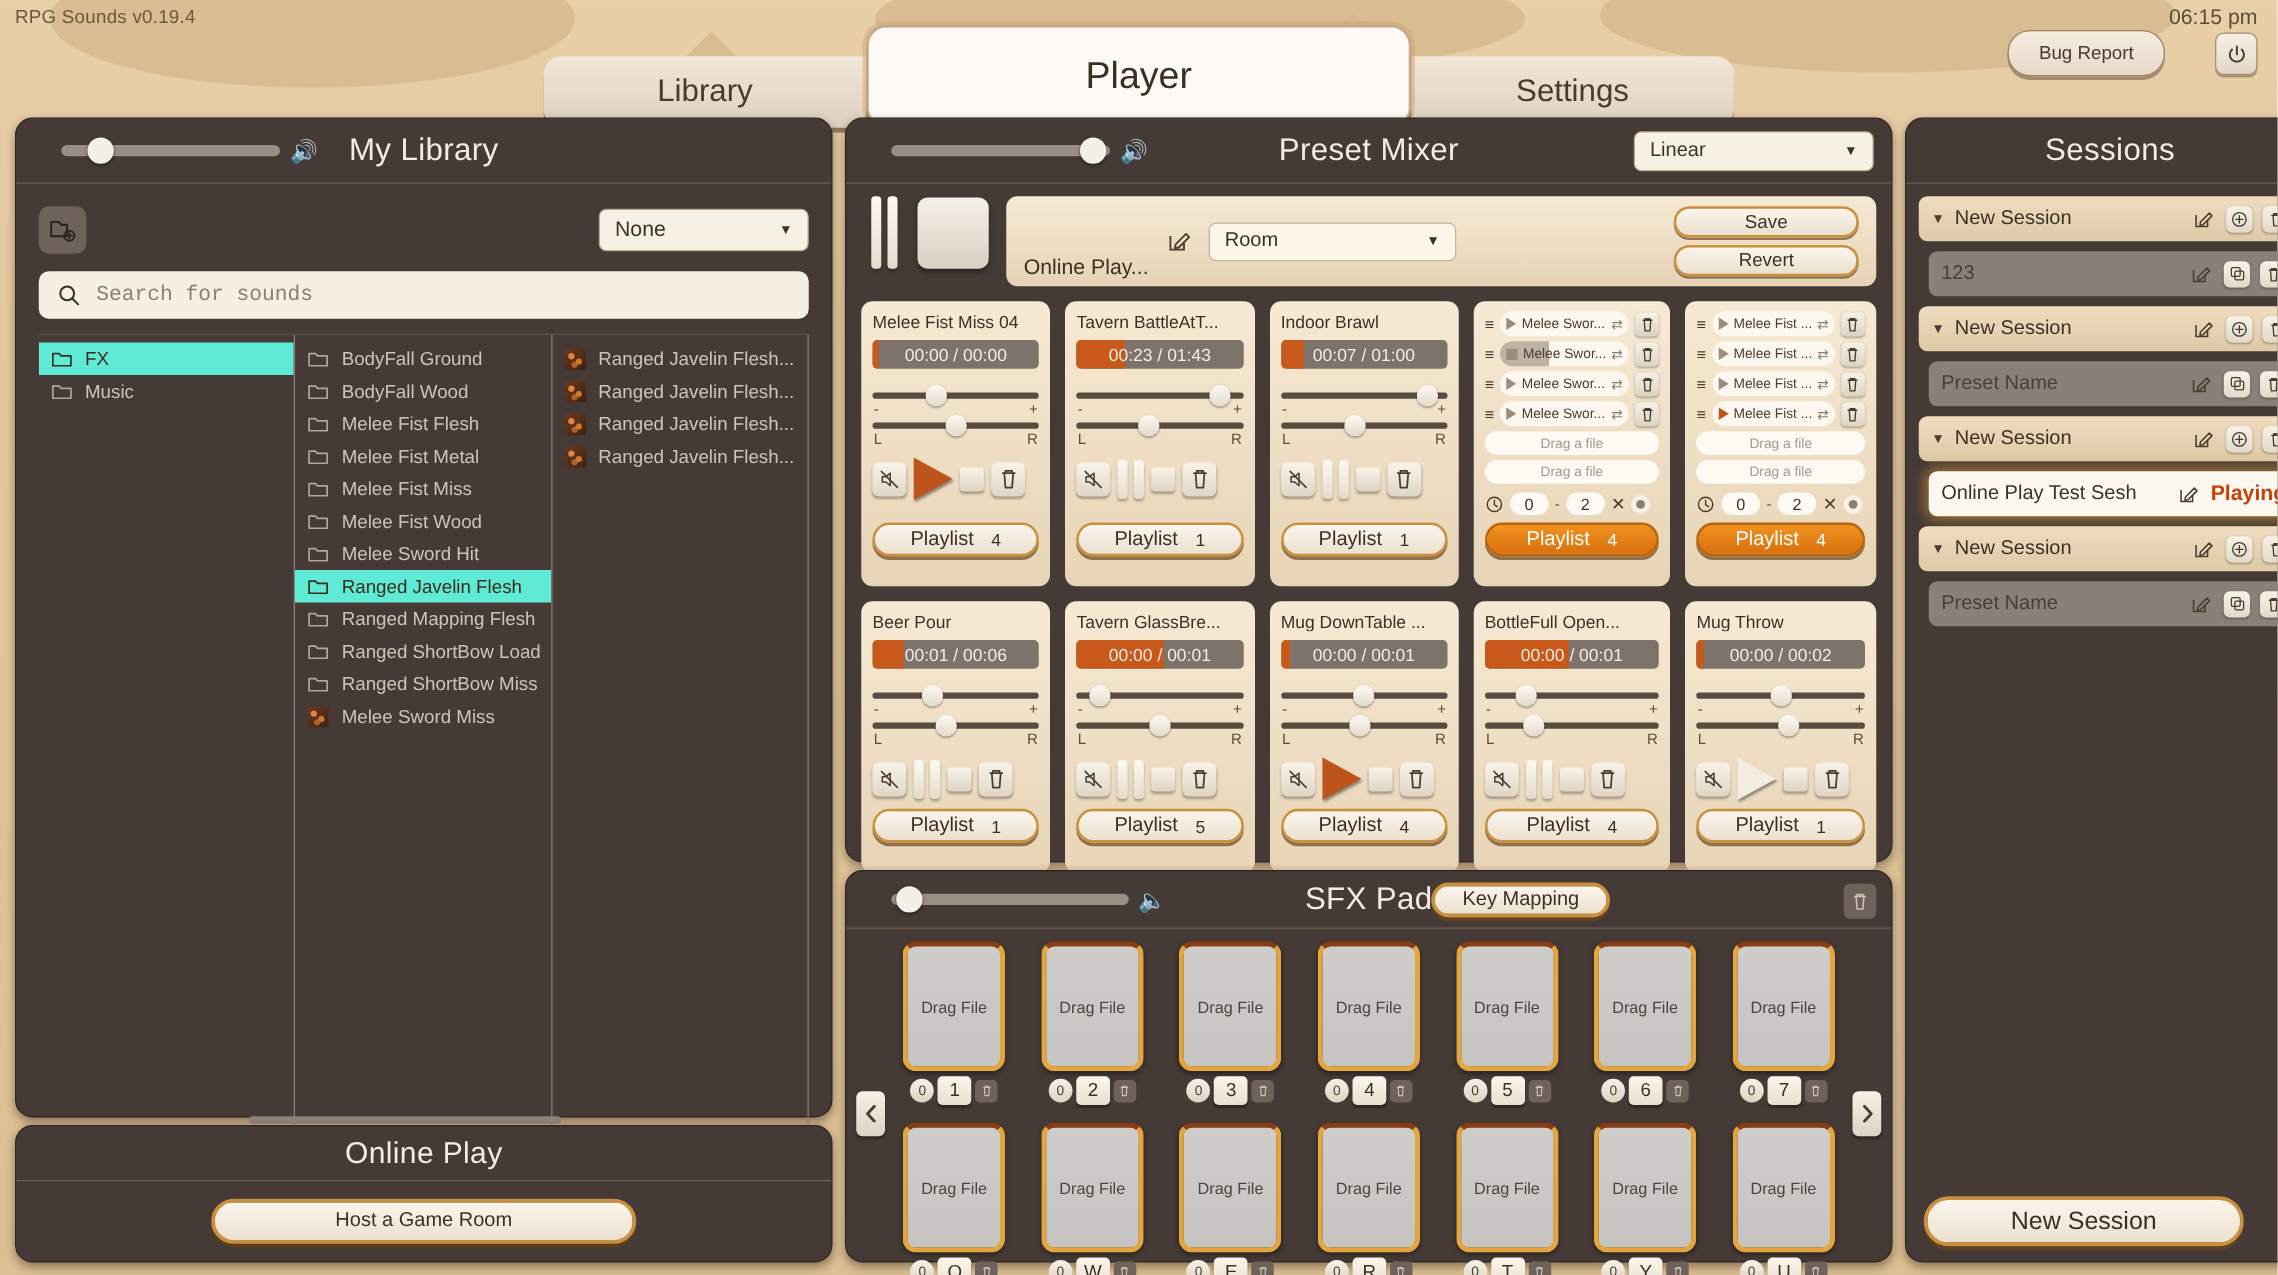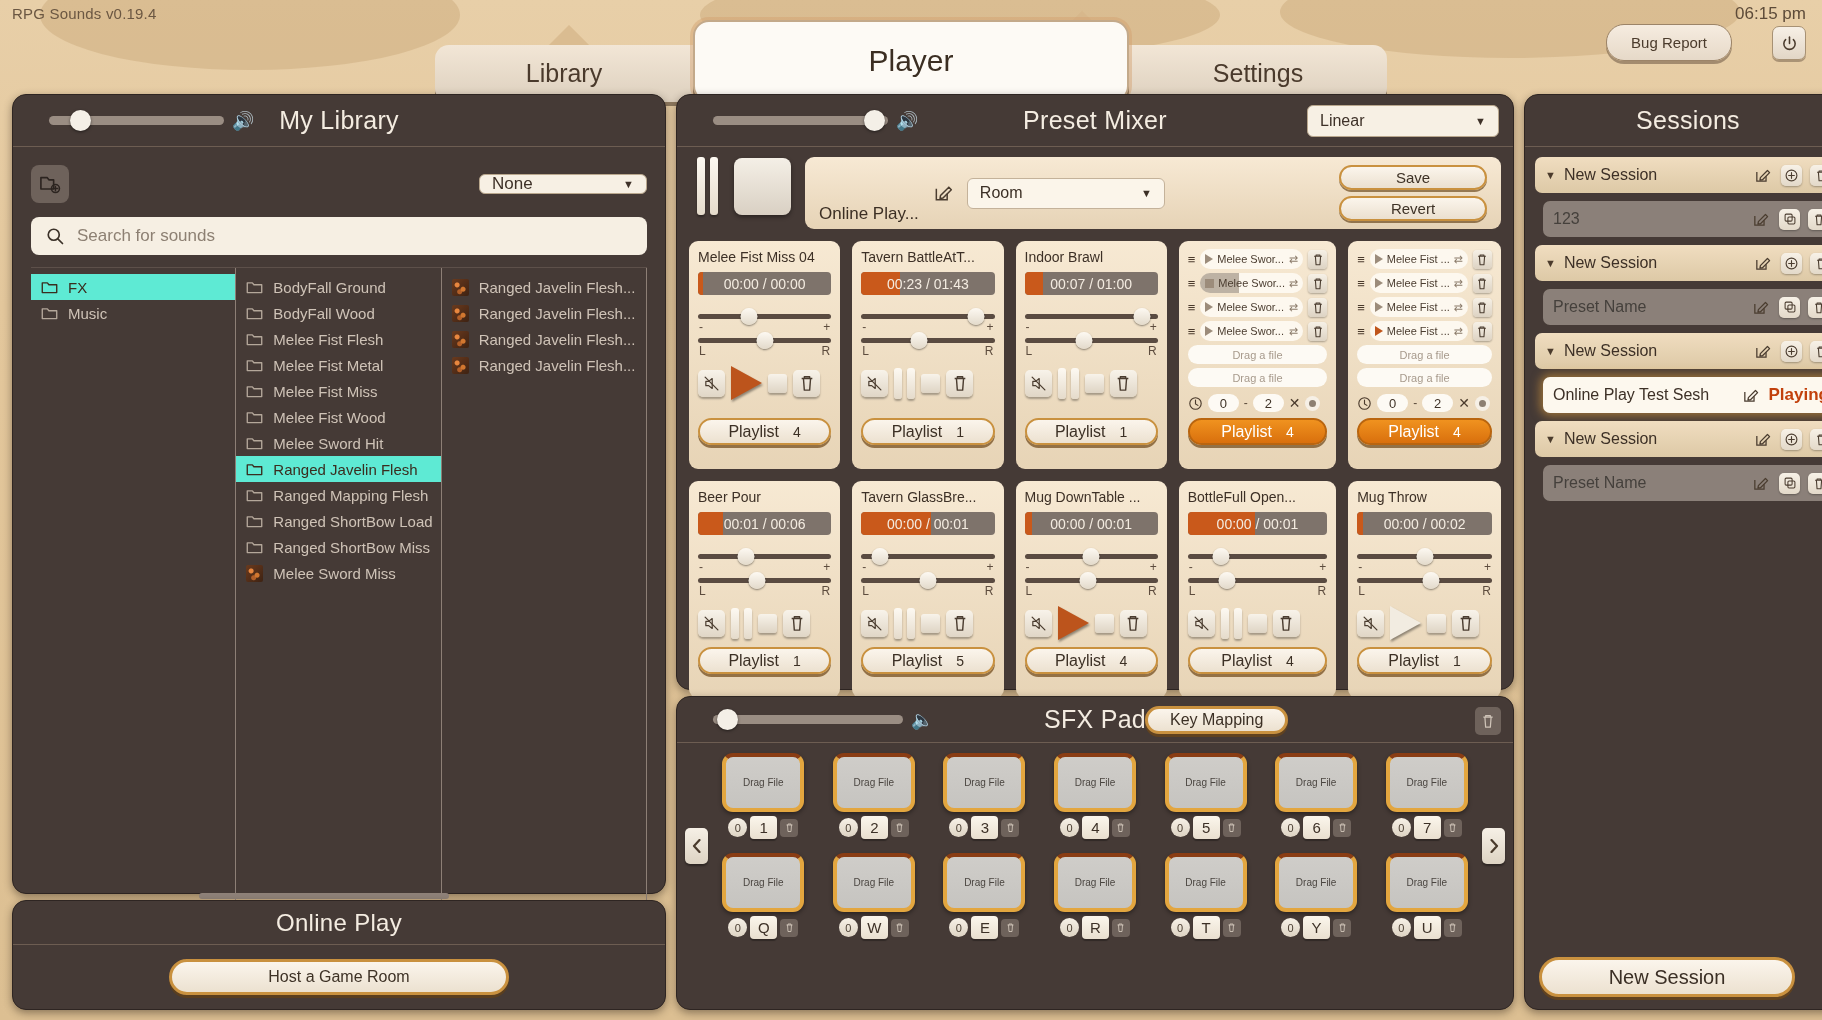--- a/index.html
+++ b/index.html
@@ -100,31 +100,31 @@
   
   #library { left: 12px; top: 94px; width: 654px; height: 800px; }
   .lib-body { padding: 10px 12px 0 12px; }
   .lib-toolbar { display: flex; align-items: center; gap: 10px; padding: 8px 6px; }
   .newfolder-btn {
     width: 38px; height: 38px; border-radius: 8px; background: #6e625b;
     display: flex; align-items: center; justify-content: center; cursor: pointer;
     border: none;
   }
   .lib-select {
-    margin-left: auto; width: 168px; height: 20px;
+    margin-left: auto; width: 168px; height: 34px;
     background: #f7f0e4; border-radius: 6px; border: 1px solid #b9a78d;
     display: flex; align-items: center; padding: 0 12px;
     font-size: 17px; color: #3e3128; cursor: pointer; justify-content: space-between;
   }
   .search-box {
     margin: 6px 6px 0 6px; height: 38px; background: #f6efe3;
     border-radius: 8px; display: flex; align-items: center; gap: 12px;
     padding: 0 14px; cursor: text;
   }
-  .search-box .ph { color: #8d8073; font-size: 17px; }
+  .search-box .ph { color: #8d8073; font-size: 17px; font-family: Liberation Mono, monospace; }
   .lib-cols {
     display: flex; margin: 12px 6px 0 6px; height: 636px;
     border-top: 1px solid #5d504a; position: relative;
   }
   .lib-col {
     width: 208px; border-right: 1px solid #8d7f76; overflow: hidden;
     padding-top: 6px;
   }
   .lib-col:last-child { border-right: none; }
   .lib-row {
@@ -295,25 +295,25 @@
   .pad-area { display: flex; align-items: center; padding: 10px 8px; gap: 6px; }
   .pad-arrow {
     width: 23px; height: 36px; border-radius: 5px;
     background: linear-gradient(180deg,#f6f0e6,#ddd3c3);
     display: flex; align-items: center; justify-content: center; cursor: pointer;
     flex: none; box-shadow: 0 2px 2px rgba(0,0,0,.35);
   }
   .pad-grid { flex: 1; display: grid; grid-template-columns: repeat(7, 1fr); gap: 14px 12px; }
   .pad-cell { display: flex; flex-direction: column; align-items: center; }
   .pad-btn {
-    width: 82px; height: 59px; border-radius: 11px;
+    width: 82px; height: 104px; border-radius: 11px;
     background: linear-gradient(180deg,#cfcdc9,#c6c4c0);
     border: 4px solid #e3a63f; border-top-color: #8a3d14;
     display: flex; align-items: center; justify-content: center;
-    font-size: 10px; color: #4a4540; cursor: pointer;
+    font-size: 13px; color: #4a4540; cursor: pointer;
     box-shadow: 0 2px 4px rgba(0,0,0,.4);
     text-align: right;
   }
   .pad-foot { display: flex; align-items: center; gap: 3px; margin-top: 4px; }
   .pad-zero {
     width: 19px; height: 19px; border-radius: 50%;
     background: linear-gradient(180deg,#f7f1e7,#ddd3c3);
     font-size: 11px; color: #4a3e32; display: flex; align-items: center; justify-content: center;
     cursor: pointer;
   }

